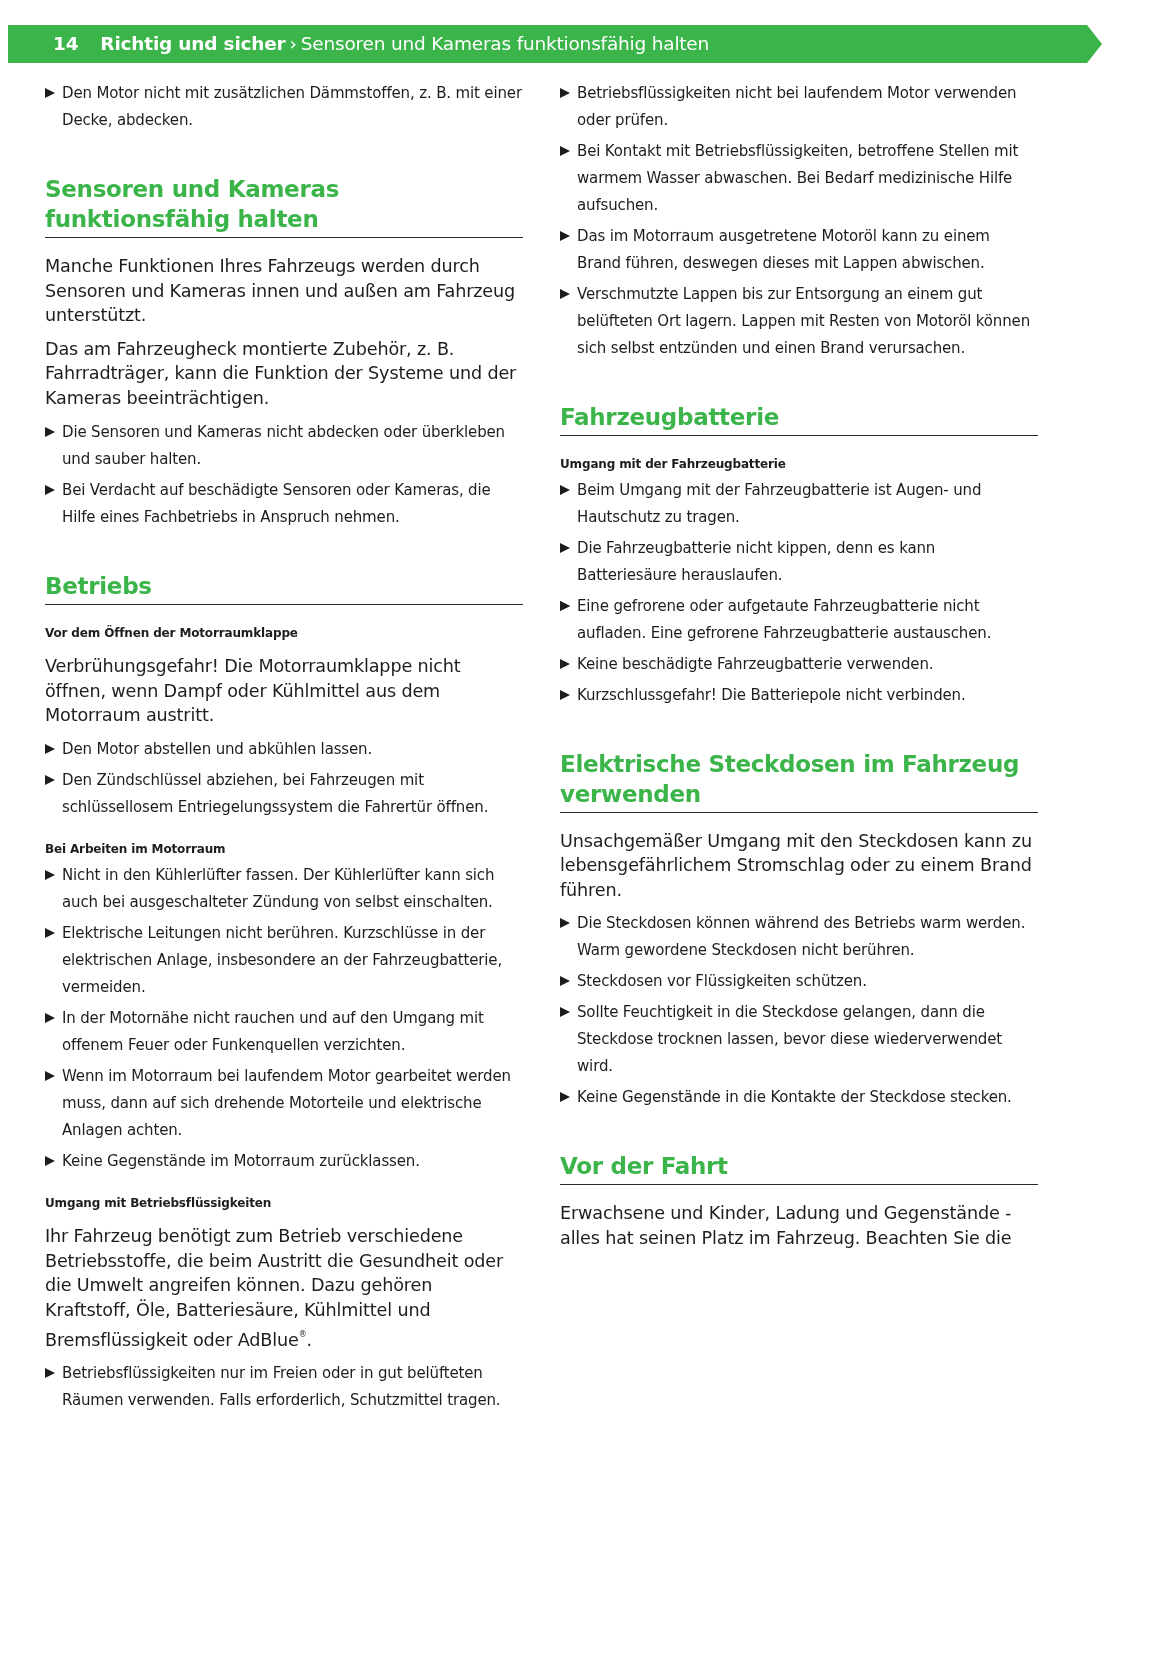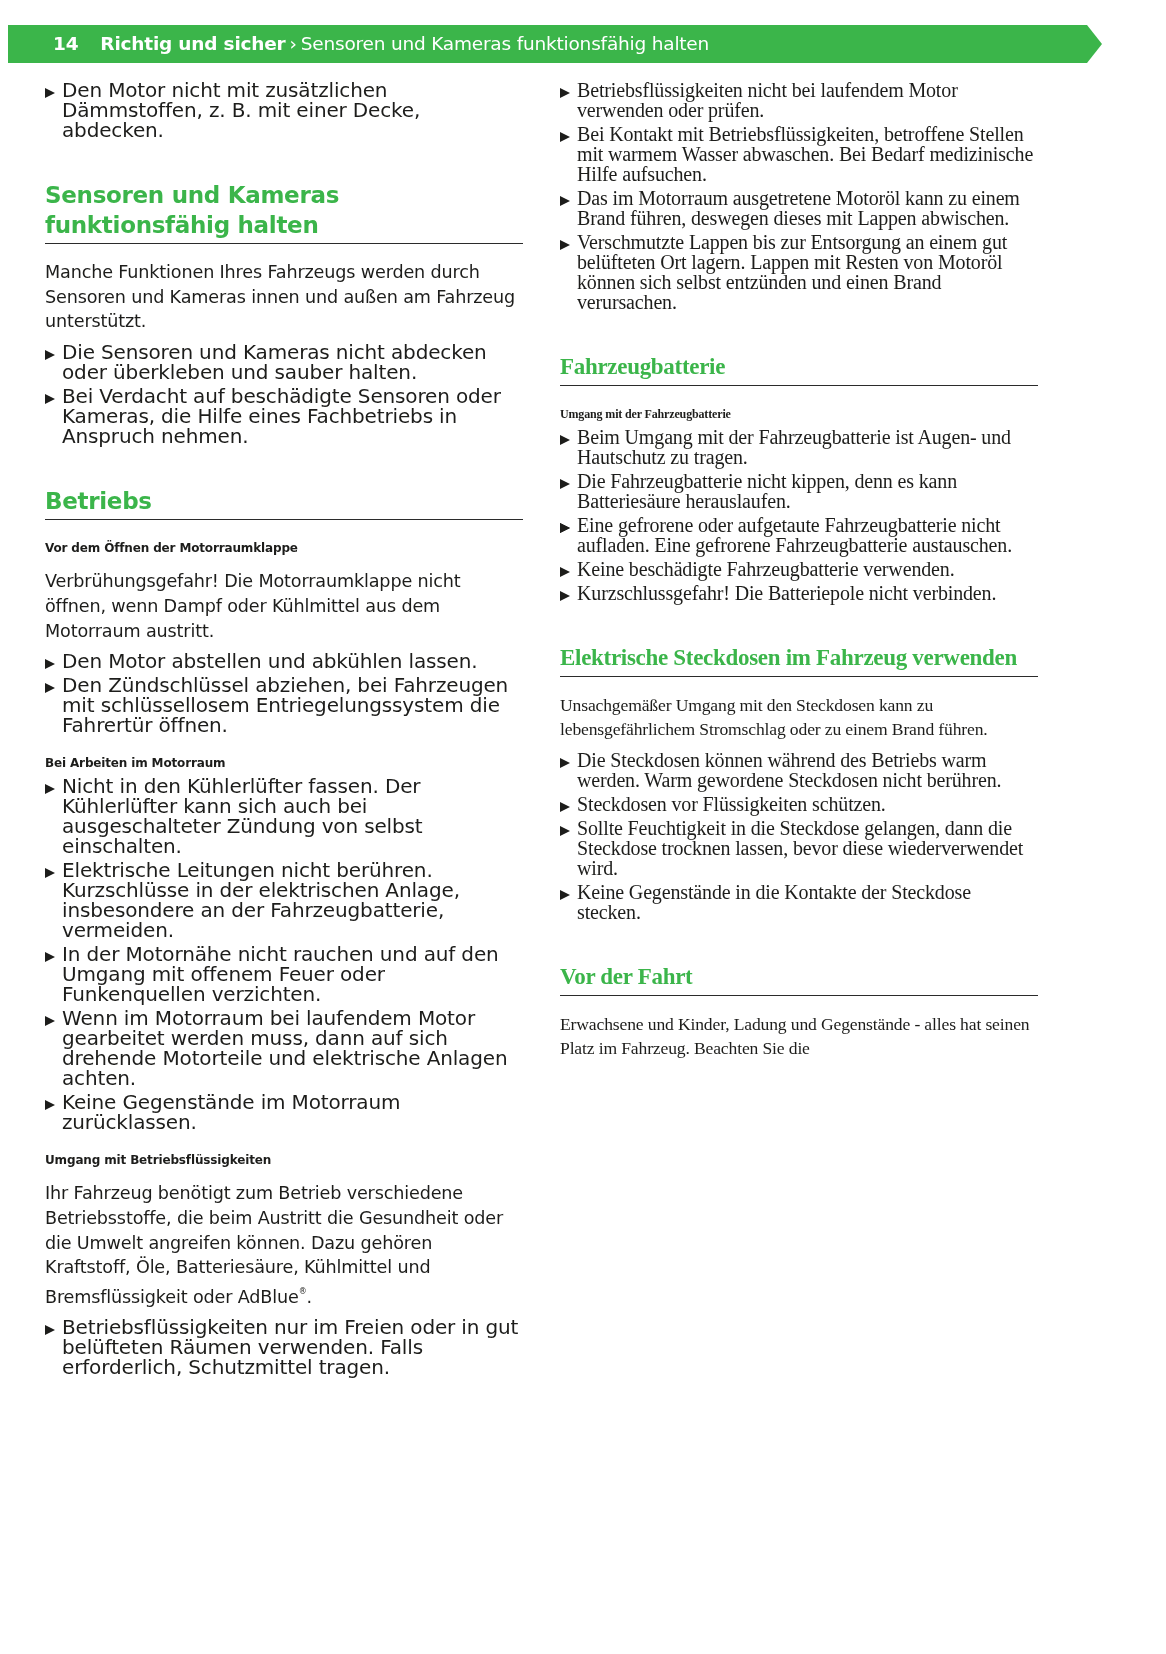--- a/index.html
+++ b/index.html
@@ -7,23 +7,23 @@
          font-family: "DejaVu Sans", sans-serif; color: #1d1d1b; }
   .header-bar { position: absolute; left: 0; top: 25px; width: 1094px; height: 29px; margin-left: 8px; }
   .header-bar svg { position: absolute; left: 0; top: 0; }
   .header-text { position: absolute; left: 45px; top: 0; height: 38px; line-height: 38px;
                  color: #ffffff; font-size: 18.5px; white-space: nowrap; letter-spacing: -0.2px; }
   .header-text .page-num { font-weight: bold; margin-right: 22px; }
   .header-text .chapter { font-weight: bold; }
   .header-text .sep { margin: 0 4px 0 4px; }
   .col { position: absolute; top: 80px; width: 478px; }
   .col-left { left: 45px; }
-  .col-right { left: 560px; font-family: Liberation Serif, serif; }
+  .col-right { left: 560px; }
   .p { font-size: 17.6px; line-height: 24.6px; margin: 9px 0 8px 0; letter-spacing: -0.15px; }
-  .bullet { position: relative; padding-left: 17px; font-size: 20px; line-height: 20px;
+  .bullet { position: relative; padding-left: 17px; font-size: 15px; line-height: 27px;
             margin: 0 0 4px 0; letter-spacing: -0.15px; }
   .bullet .tri { position: absolute; left: 0; top: 8px; width: 0; height: 0;
                  border-left: 10px solid #1d1d1b; border-top: 5.5px solid transparent;
                  border-bottom: 5.5px solid transparent; }
   .h2 { color: #3bb54a; font-weight: bold; font-size: 23px; line-height: 30px;
         padding-bottom: 3px; border-bottom: 1.6px solid #2b2b2b; margin: 0 0 16px 0; letter-spacing: -0.3px; }
   .h3 { font-weight: bold; font-size: 12px; line-height: 24.6px; margin: 0; letter-spacing: -0.15px; }
   .gap-lg { height: 36px; }
   .gap-md { height: 12px; }
   sup { font-size: 8px; vertical-align: 9px; }
@@ -39,20 +39,21 @@
     <span class="page-num">14</span><span class="chapter">Richtig und sicher</span><span class="sep">›</span><span>Sensoren und Kameras funktionsfähig halten</span>
   </div>
 </div>
 
 <div class="col col-left">
   <div class="bullet"><span class="tri"></span><span>Den Motor nicht mit zusätzlichen Dämmstoffen, z. B. mit einer Decke, abdecken.</span></div>
 
   <div class="gap-lg"></div>
   <div class="h2">Sensoren und Kameras funktionsfähig halten</div>
   <p class="p">Manche Funktionen Ihres Fahrzeugs werden durch Sensoren und Kameras innen und außen am Fahrzeug unterstützt.</p>
+  <p class="p">Das am Fahrzeugheck montierte Zubehör, z. B. Fahrradträger, kann die Funktion der Systeme und der Kameras beeinträchtigen.</p>
   <div class="bullet"><span class="tri"></span><span>Die Sensoren und Kameras nicht abdecken oder überkleben und sauber halten.</span></div>
   <div class="bullet"><span class="tri"></span><span>Bei Verdacht auf beschädigte Sensoren oder Kameras, die Hilfe eines Fachbetriebs in Anspruch nehmen.</span></div>
 
   <div class="gap-lg"></div>
   <div class="h2">Betriebs</div>
   <div class="h3">Vor dem Öffnen der Motorraumklappe</div>
   <p class="p">Verbrühungsgefahr! Die Motorraumklappe nicht öffnen, wenn Dampf oder Kühlmittel aus dem Motorraum austritt.</p>
   <div class="bullet"><span class="tri"></span><span>Den Motor abstellen und abkühlen lassen.</span></div>
   <div class="bullet"><span class="tri"></span><span>Den Zündschlüssel abziehen, bei Fahrzeugen mit schlüssellosem Entriegelungssystem die Fahrertür öffnen.</span></div>
 

